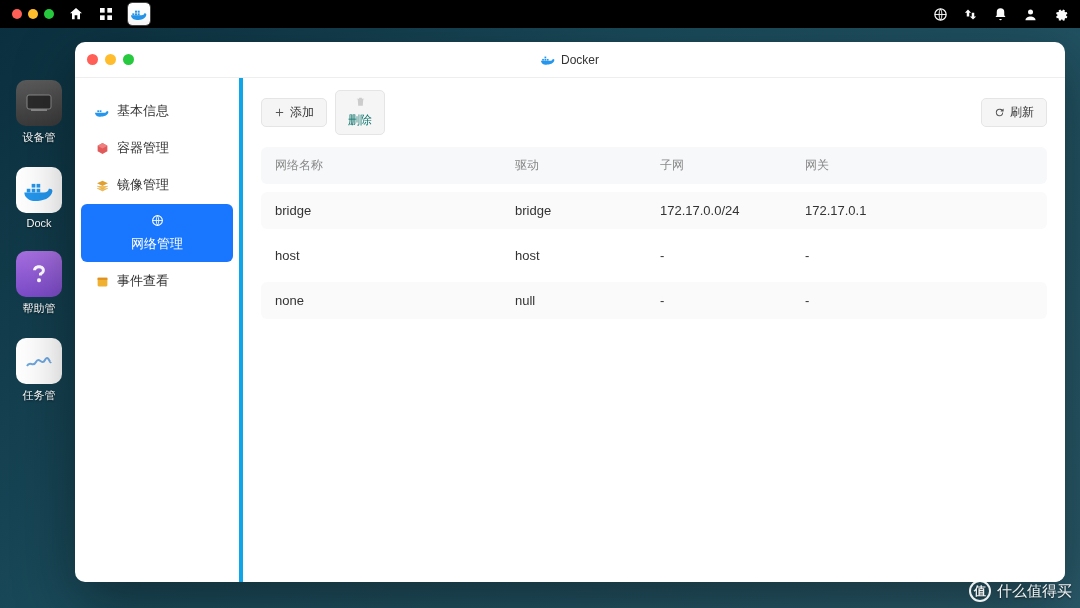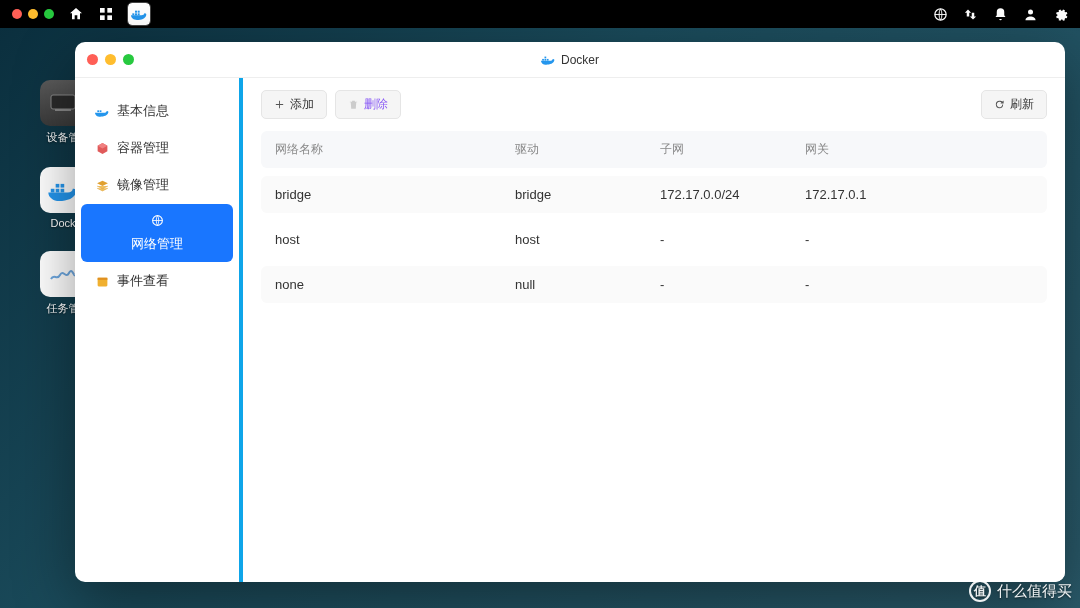--- a/index.html
+++ b/index.html
@@ -9,21 +9,21 @@
     .menubar { height: 28px; background: #000; display: flex; align-items: center; padding: 0 12px; justify-content: space-between; }
     .menubar-left, .menubar-right { display: flex; align-items: center; gap: 14px; }
     .traffic-sm { display: flex; gap: 6px; }
     .traffic-sm span { width: 10px; height: 10px; border-radius: 50%; }
     .dot-r { background: #ff5f56; } .dot-y { background: #ffbd2e; } .dot-g { background: #27c93f; }
     .mb-icon { width: 16px; height: 16px; display: flex; align-items: center; justify-content: center; fill: #fff; color: #fff; }
     .mb-tile { width: 22px; height: 22px; background: #fff; border-radius: 4px; display: flex; align-items: center; justify-content: center; }
     .mb-tile.active { background: #fff; outline: 1px solid #444; }
 
     
-    .dock { position: absolute; left: 40px; top: 80px; display: flex; flex-direction: column; gap: 22px; align-items: center; }
+    .dock { position: absolute; left: 16px; top: 80px; display: flex; flex-direction: column; gap: 22px; align-items: center; }
     .dock-item { display: flex; flex-direction: column; align-items: center; gap: 4px; }
     .dock-icon { width: 46px; height: 46px; border-radius: 10px; display: flex; align-items: center; justify-content: center; font-size: 22px; }
     .dock-label { color: #fff; font-size: 11px; text-shadow: 0 1px 2px rgba(0,0,0,.6); }
     .di-gray { background: linear-gradient(#5a5a5a,#3a3a3a); }
     .di-white { background: #fff; }
     .di-blue { background: linear-gradient(#4a90e2,#2e6fc9); }
     .di-purple { background: linear-gradient(#a76fe0,#7b4bc9); }
 
     
     .window { position: absolute; left: 75px; top: 42px; width: 990px; height: 540px; background: #fff; border-radius: 10px; box-shadow: 0 20px 60px rgba(0,0,0,.4); display: flex; flex-direction: column; overflow: hidden; }
@@ -34,21 +34,21 @@
 
     .window-body { flex: 1; display: flex; }
     .sidebar { width: 168px; border-right: 4px solid #0ea5e9; padding-top: 14px; }
     .sb-item { display: flex; align-items: center; gap: 8px; padding: 9px 14px; font-size: 13px; color: #333; cursor: pointer; border-radius: 6px; margin: 1px 6px; }
     .sb-item.active { background: #1976ff; color: #fff; flex-direction: column; }
     .sb-icon { width: 14px; height: 14px; display: flex; align-items: center; justify-content: center; }
 
     .main { flex: 1; background: #fff; }
     .toolbar { padding: 12px 18px; display: flex; align-items: center; gap: 8px; }
     .btn { display: inline-flex; align-items: center; gap: 5px; padding: 5px 12px; border-radius: 5px; font-size: 12px; background: #f5f5f5; border: 1px solid #e5e5e5; cursor: pointer; color: #333; }
-    .btn.disabled { color: #8b5cf6; cursor: not-allowed; }
+    .btn.disabled { color: #0f766e; cursor: not-allowed; flex-direction: column; }
     .spacer { flex: 1; }
 
     .table { padding: 0 18px; }
     .thead { display: flex; background: #f7f8fa; border-radius: 6px; padding: 10px 14px; font-size: 12px; color: #888; }
     .col-1 { width: 240px; } .col-2 { width: 145px; } .col-3 { width: 145px; } .col-4 { flex: 1; }
     .trow { display: flex; background: #fafafa; border-radius: 6px; padding: 11px 14px; font-size: 13px; color: #333; margin-top: 8px; }
     .trow:nth-child(odd) { background: #fff; }
 
     
     .watermark { position: absolute; right: 8px; bottom: 6px; color: #fff; font-size: 15px; display: flex; align-items: center; gap: 6px; opacity: .92; text-shadow: 0 1px 2px rgba(0,0,0,.6); }
@@ -139,20 +139,29 @@
           <rect x="6" y="8" width="3" height="3" fill="#2496ed"></rect>
           <rect x="10" y="8" width="3" height="3" fill="#2496ed"></rect>
           <rect x="6" y="4" width="3" height="3" fill="#2496ed"></rect>
           <rect x="10" y="4" width="3" height="3" fill="#2496ed"></rect>
           <path fill="#2496ed" d="M0 11h16c2 0 4-1 4-3 1 0 3 0 3 2-1 6-8 8-14 8-5 0-9-3-9-7z"></path>
         </svg>
       </div>
     <span class="dock-label">Dock</span>
   </div>
   <div class="dock-item">
+    <div class="dock-icon di-purple">
+        <svg width="22" height="22" viewBox="0 0 24 24">
+          <path fill="#fff" d="M12 2C7 2 4 5 4 9h4c0-2 2-3 4-3s4 1 4 3c0 2-2 3-4 4v3h4v-1c2-1 4-3 4-6 0-4-3-7-8-7zm-2 18h4v4h-4z" transform="scale(.8) translate(3,1)"></path>
+          <circle cx="12" cy="19" r="2" fill="#fff"></circle>
+        </svg>
+      </div>
+    <span class="dock-label">帮助管</span>
+  </div>
+  <div class="dock-item">
     <div class="dock-icon di-white">
         <svg width="30" height="22" viewBox="0 0 30 22">
           <rect width="30" height="22" rx="3" fill="#fff"></rect>
           <path d="M3 16c3-6 6 2 9-4s6 4 9-2 5 4 6 2" fill="none" stroke="#6ea8e0" stroke-width="2"></path>
         </svg>
       </div>
     <span class="dock-label">任务管</span>
   </div>
 </div>
 

